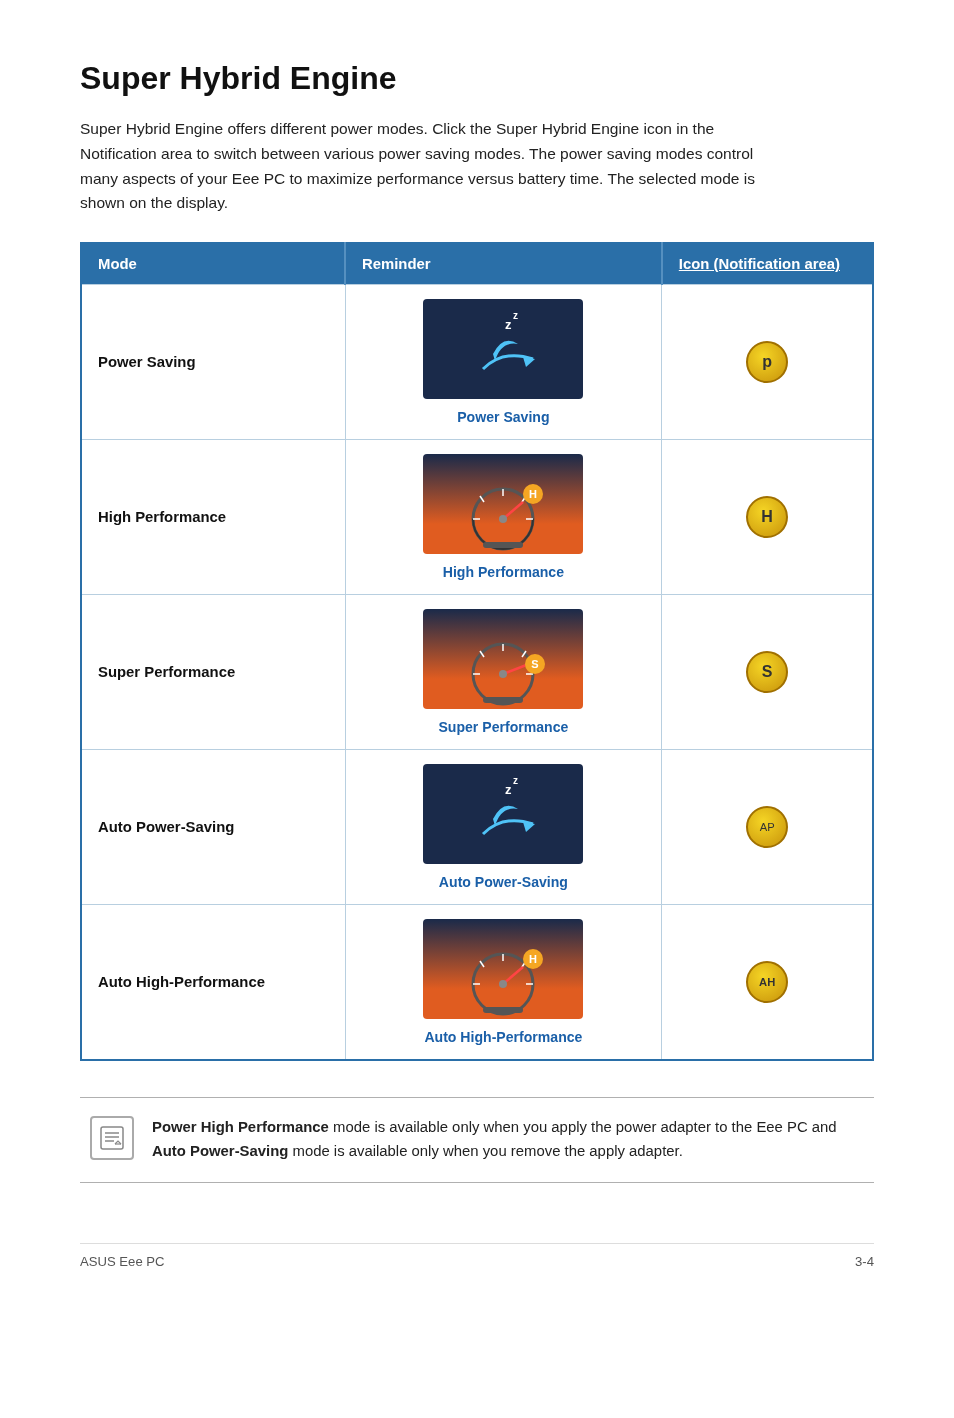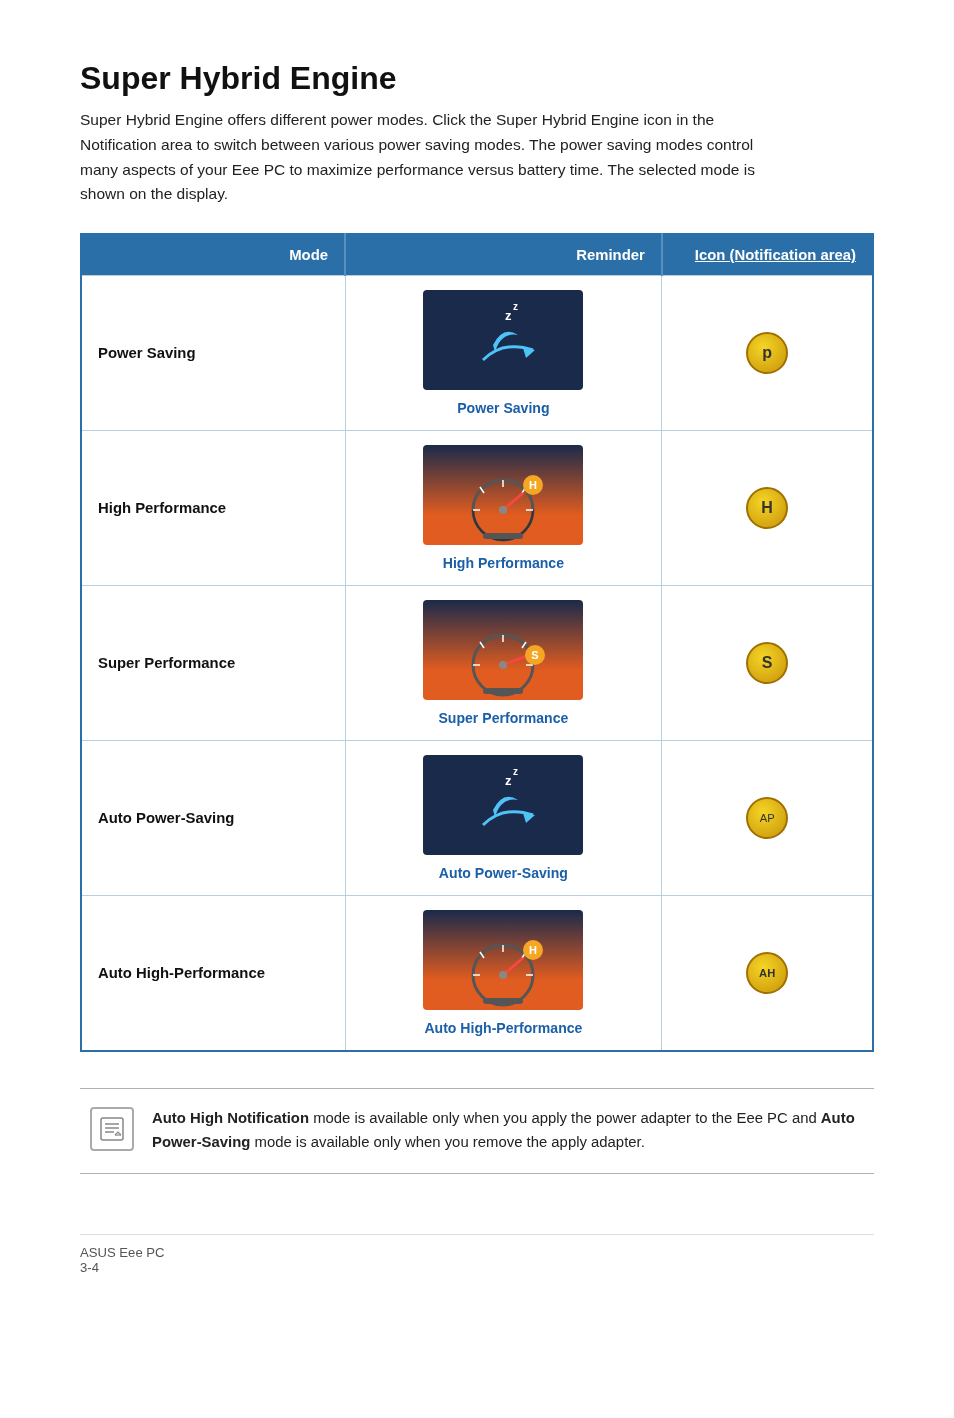--- a/index.html
+++ b/index.html
@@ -7,21 +7,21 @@
       font-family: 'Segoe UI', Arial, sans-serif;
       background: #fff;
       color: #222;
       width: 954px;
       min-height: 1418px;
       padding: 60px 80px 60px 80px;
     }
     h1 {
       font-size: 2rem;
       font-weight: 800;
-      margin-bottom: 11px;
+      margin-bottom: 20px;
       color: #111;
     }
     .intro {
       font-size: 0.97rem;
       line-height: 1.6;
       margin-bottom: 26px;
       color: #222;
       max-width: 700px;
     }
     
@@ -29,21 +29,21 @@
       border-collapse: collapse;
       width: 100%;
       border: 2px solid #2a6fa8;
     }
     .power-table th {
       background: #2a6fa8;
       color: #fff;
       font-weight: 700;
       font-size: 0.93rem;
       padding: 12px 16px;
-      text-align: right;
+      text-align: left;
       border-right: 2px solid #5590c0;
     }
     .power-table th:last-child { border-right: none; text-decoration: underline; }
     .power-table td {
       border: 1px solid #b8cfe0;
       padding: 14px 16px;
       vertical-align: middle;
     }
     .power-table tr td:first-child {
       font-weight: 700;
@@ -112,21 +112,20 @@
     .note-text { flex: 1; }
     
     .footer {
       display: flex;
       justify-content: space-between;
       margin-top: 60px;
       font-size: 0.82rem;
       color: #555;
       border-top: 1px solid #ddd;
       padding-top: 10px;
-      flex-direction: column;
     }
     
     .reminder-svg {
       width: 160px;
       height: 100px;
       border-radius: 4px;
       overflow: hidden;
     }
   </style>
 </head>
@@ -299,20 +298,20 @@
     <svg width="28" height="28" viewBox="0 0 28 28" fill="none" xmlns="http://www.w3.org/2000/svg">
       <rect x="3" y="3" width="22" height="22" rx="2" fill="none" stroke="#888" stroke-width="1.5"></rect>
       <line x1="7" y1="9" x2="21" y2="9" stroke="#888" stroke-width="1.5"></line>
       <line x1="7" y1="13" x2="21" y2="13" stroke="#888" stroke-width="1.5"></line>
       <line x1="7" y1="17" x2="16" y2="17" stroke="#888" stroke-width="1.5"></line>
       <polyline points="17,20 20,17 23,20" fill="none" stroke="#888" stroke-width="1.2"></polyline>
       <line x1="17" y1="20" x2="23" y2="20" stroke="#888" stroke-width="1.2"></line>
     </svg>
   </div>
   <div class="note-text">
-    <strong>Auto High Notification</strong><span> mode is  available only when you apply the power adapter to the Eee PC and </span><strong>Auto Power-Saving</strong><span> mode is available only when you remove the apply adapter.</span>
+    <strong>Power High Performance</strong><span> mode is  available only when you apply the power adapter to the Eee PC and </span><strong>Auto Power-Saving</strong><span> mode is available only when you remove the apply adapter.</span>
   </div>
 </div>
 
 <div class="footer">
   <span>ASUS Eee PC</span>
   <span>3-4</span>
 </div>
 
 </body></html>

